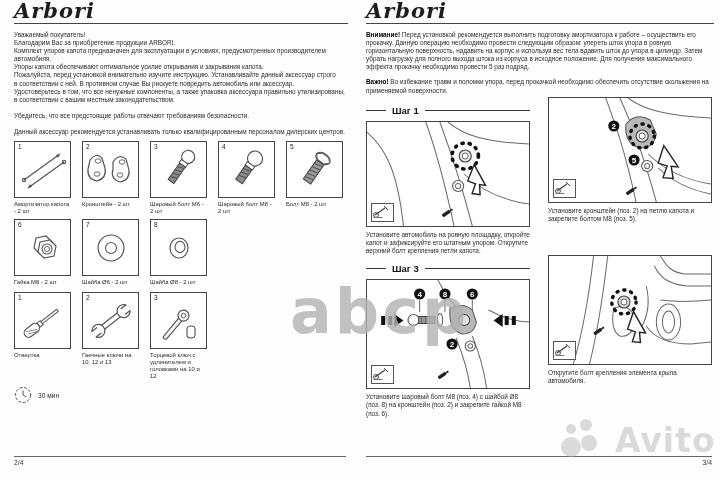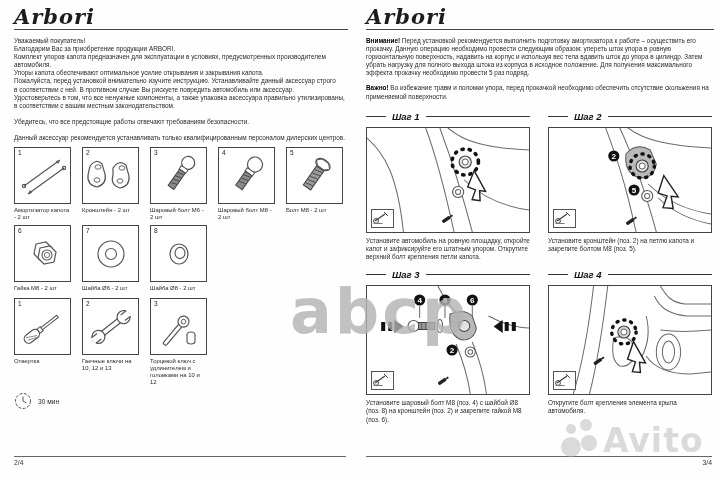--- a/index.html
+++ b/index.html
@@ -2,21 +2,21 @@
 <html><head>
 <meta charset="utf-8">
 <style>
   html,body{margin:0;padding:0;}
   body{width:720px;height:480px;background:#fefefe;position:relative;overflow:hidden;
        font-family:"Liberation Sans",sans-serif;color:#222;}
   .page{position:absolute;top:0;}
   #left-page{left:14px;width:334px;}
   #right-page{left:366px;width:348px;}
   .logo{font-family:"DejaVu Serif",serif;font-style:italic;font-weight:bold;font-size:21px;
-        letter-spacing:1px;color:#1c1c1c;padding-top:6px;line-height:22px;}
+        letter-spacing:1px;color:#1c1c1c;line-height:22px;}
   .head-rule{border-bottom:1.5px solid #444;margin-top:1px;}
   .intro{margin-top:7px;font-size:6.4px;line-height:8.1px;color:#2a2a2a;}
   .note{margin-top:8px;font-size:6.4px;line-height:8.1px;color:#2a2a2a;}
   .sec-head{margin-top:11px;font-size:10px;font-weight:bold;color:#111;}
   .sec-head .bullet{margin-right:3px;}
   .kit-grid{display:grid;grid-template-columns:repeat(5,57px);column-gap:11px;row-gap:4px;margin-top:5px;}
   .tool-grid{display:grid;grid-template-columns:repeat(3,57px);column-gap:11px;margin-top:5px;}
   .part-box{width:57px;height:57px;border:1px solid #444;position:relative;background:#fff;box-sizing:border-box;}
   .part-num{position:absolute;top:1px;left:3px;font-size:6.5px;color:#222;}
   .part-box svg{position:absolute;left:3px;top:6px;}
@@ -26,35 +26,35 @@
   .footer{position:absolute;top:456px;border-top:1px solid #666;font-size:6.8px;color:#333;}
   #left-footer{left:14px;width:332px;}
   #right-footer{left:366px;width:346px;text-align:right;}
   .footer span{display:inline-block;margin-top:2px;}
   .para{font-size:6.4px;line-height:8.1px;color:#2a2a2a;}
   .para b{color:#000;}
   #attention{margin-top:7px;}
   #important{margin-top:7px;}
   .steps-grid{display:grid;grid-template-columns:164px 164px;column-gap:18px;margin-top:2px;}
   .step-head{display:flex;align-items:center;gap:6px;margin:8px 0 5px 0;}
-  .step-title{font-weight:bold;font-size:9.5px;color:#111;white-space:nowrap;font-style:italic;}
+  .step-title{font-weight:bold;font-size:9.5px;color:#111;white-space:nowrap;}
   .dash{height:1px;background:#333;}
   .dash.short{width:20px;}
   .dash.long{flex:1;}
   .step-box{border:1px solid #444;height:106px;position:relative;background:#fff;box-sizing:border-box;}
   .step-box.tall{height:110px;}
   .step-box>svg{width:100%;height:100%;display:block;}
   .corner-tool{position:absolute;left:4px;bottom:4px;width:21px;height:17px;border:1px solid #555;background:#fff;}
   .step-caption{font-size:6.4px;line-height:8.2px;margin-top:4px;color:#2a2a2a;}
   
   #wm-abcp{position:absolute;left:290px;top:281px;z-index:9;pointer-events:none;
            font-family:"DejaVu Sans",sans-serif;font-weight:bold;font-size:62px;
            color:#b2b2b2;opacity:0.8;letter-spacing:3px;line-height:62px;text-align:right;}
   #wm-avito{position:absolute;left:560px;top:419px;z-index:9;pointer-events:none;opacity:0.55;
-            display:flex;align-items:center;gap:3px;}
+            display:flex;align-items:center;gap:15px;}
   #wm-avito .avito-text{font-family:"DejaVu Sans",sans-serif;font-weight:bold;font-size:33px;
             color:#bdbdbd;letter-spacing:1px;}
   .ln{stroke:#6a6a6a;fill:none;stroke-width:1;}
   .ln2{stroke:#555;fill:none;stroke-width:1.2;}
 </style>
 </head>
 <body>
 
 <div class="page" id="left-page">
   <div class="logo">Arbori</div>
@@ -303,25 +303,20 @@
             <circle cx="4" cy="11" r="2.4" fill="none" stroke="#444" stroke-width="1"></circle>
             <line x1="12" y1="2" x2="16" y2="6" stroke="#444" stroke-width="1"></line>
             <rect x="1.5" y="13" width="9" height="1" fill="#777"></rect>
           </svg>
         </div>
       </div>
       <div class="step-caption">Установите автомобиль на ровную площадку, откройте капот и зафиксируйте его штатным упором. Открутите верхний болт крепления петли капота.</div>
     </div>
 
     <div class="step">
-      <div class="step-head">
-        <span class="dash short"></span>
-        <span class="step-title">Шаг 2</span>
-        <span class="dash long"></span>
-      </div>
       <div class="step-box">
         <svg viewBox="0 0 160 104" preserveAspectRatio="none">
           <path class="ln" d="M56,0 C64,22 74,48 86,104"></path>
           <path class="ln" d="M70,0 C80,22 92,52 106,104"></path>
           <path class="ln" d="M78,0 C94,12 118,18 160,20"></path>
           <path class="ln" d="M98,56 C114,72 134,82 160,86"></path>
           <path class="ln" d="M108,70 C122,84 140,92 160,96"></path>
           <path d="M76,26 q10,-12 24,-4 l6,14 q-2,14 -16,14 q-16,-4 -14,-24 z" fill="#b9b9b9" stroke="#555" stroke-width="1"></path>
           <circle cx="92" cy="38" r="12" fill="none" stroke="#111" stroke-width="3.4" stroke-dasharray="1.2 5.8" stroke-linecap="round"></circle>
           <circle cx="92" cy="38" r="6" fill="#e2e2e2" stroke="#444" stroke-width="1.1"></circle>
@@ -400,25 +395,20 @@
             <circle cx="4" cy="11" r="2.4" fill="none" stroke="#444" stroke-width="1"></circle>
             <line x1="12" y1="2" x2="16" y2="6" stroke="#444" stroke-width="1"></line>
             <rect x="1.5" y="13" width="9" height="1" fill="#777"></rect>
           </svg>
         </div>
       </div>
       <div class="step-caption">Установите шаровый болт М8 (поз. 4) с шайбой Ø8 (поз. 8) на кронштейн (поз. 2) и закрепите гайкой М8 (поз. 6).</div>
     </div>
 
     <div class="step">
-      <div class="step-head">
-        <span class="dash short"></span>
-        <span class="step-title">Шаг 4</span>
-        <span class="dash long"></span>
-      </div>
       <div class="step-box tall">
         <svg viewBox="0 0 160 108" preserveAspectRatio="none">
           <path class="ln" d="M44,0 C40,36 34,74 24,108"></path>
           <path class="ln" d="M58,0 C54,34 48,76 40,108"></path>
           <path class="ln" d="M110,0 C116,10 120,16 134,18 L160,18"></path>
           <path class="ln" d="M104,10 C110,22 118,28 136,30 L160,30"></path>
           <path class="ln" d="M96,30 C100,46 98,58 92,70"></path>
           <path class="ln" d="M110,44 C124,46 140,46 160,44"></path>
           <path class="ln" d="M96,70 C104,82 118,88 140,88 L160,86"></path>
           <ellipse class="ln" cx="118" cy="66" rx="12" ry="18"></ellipse>

